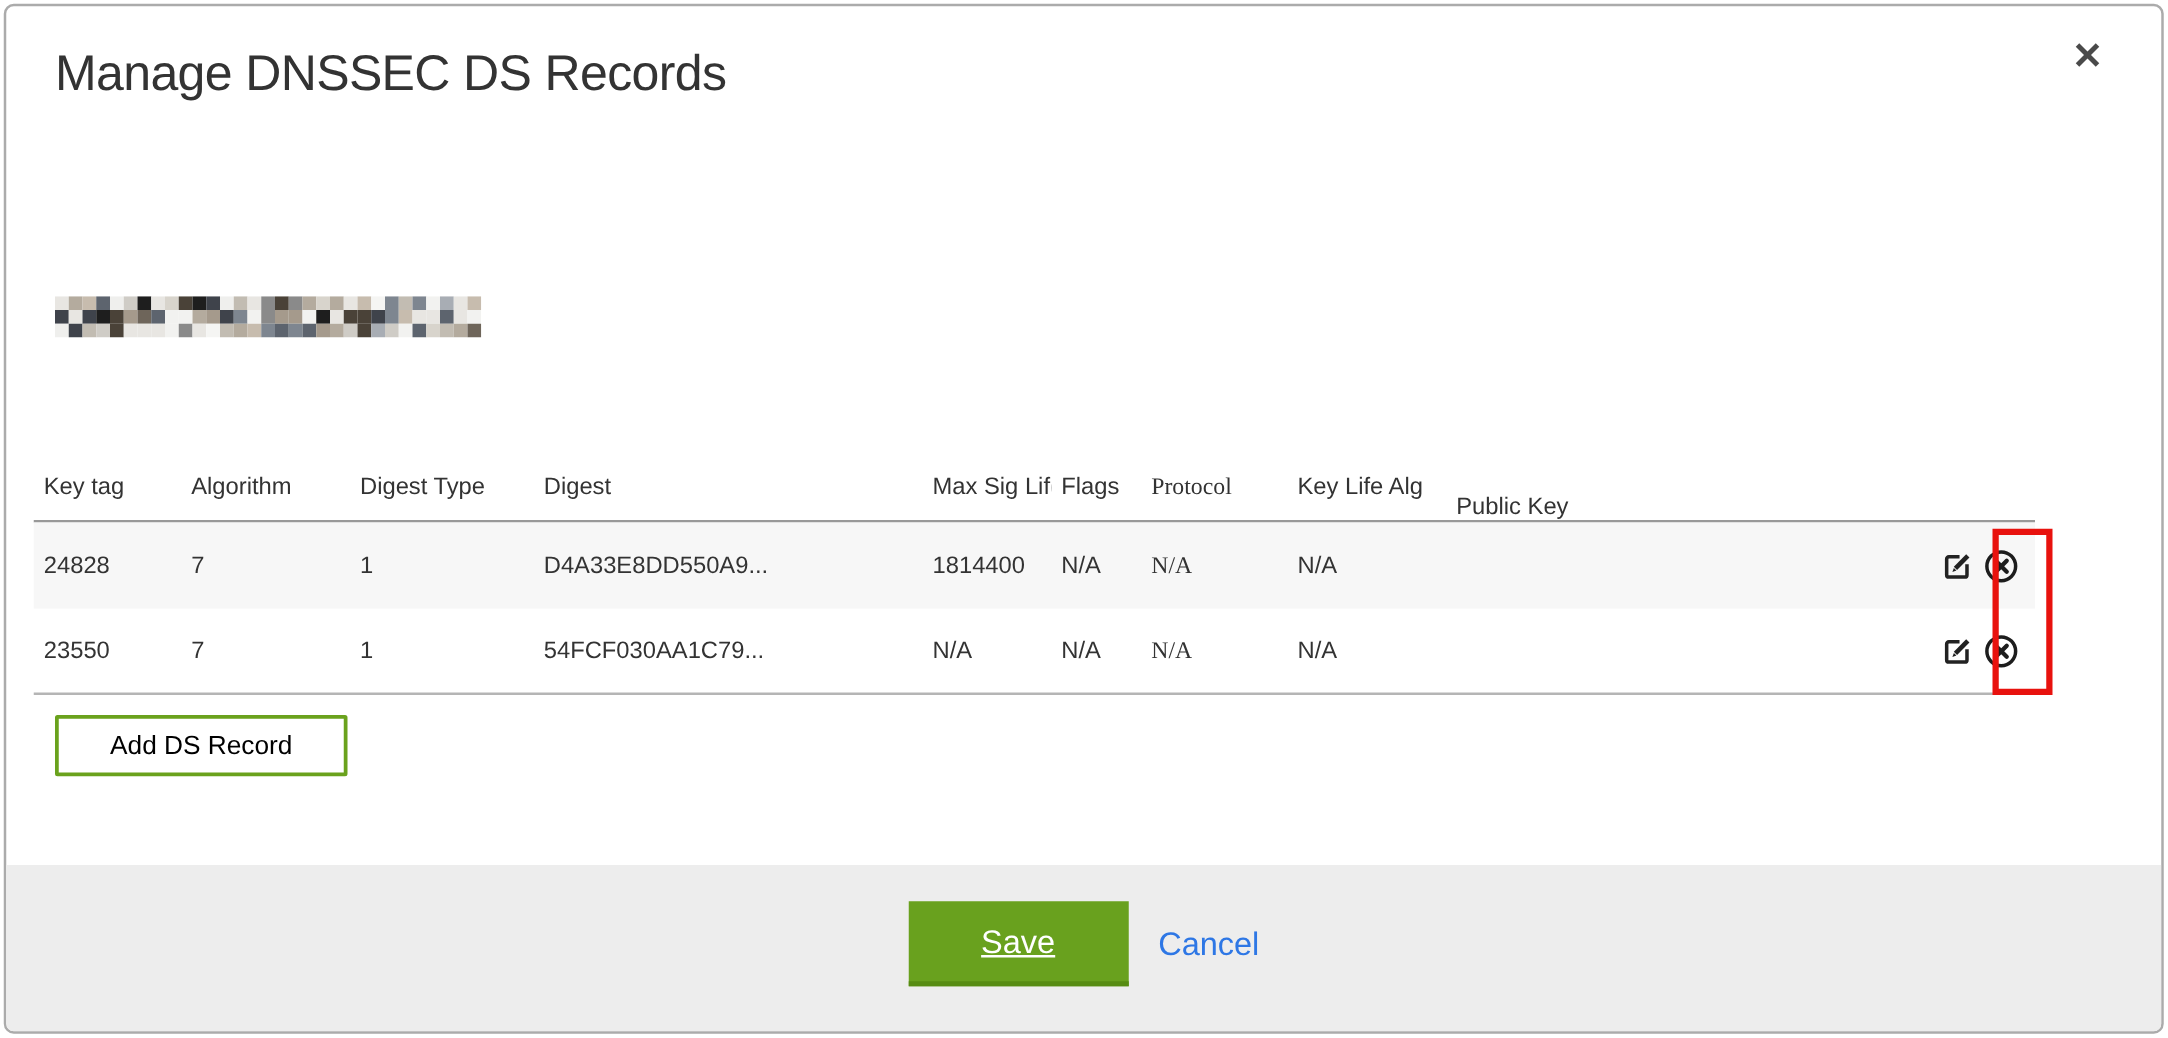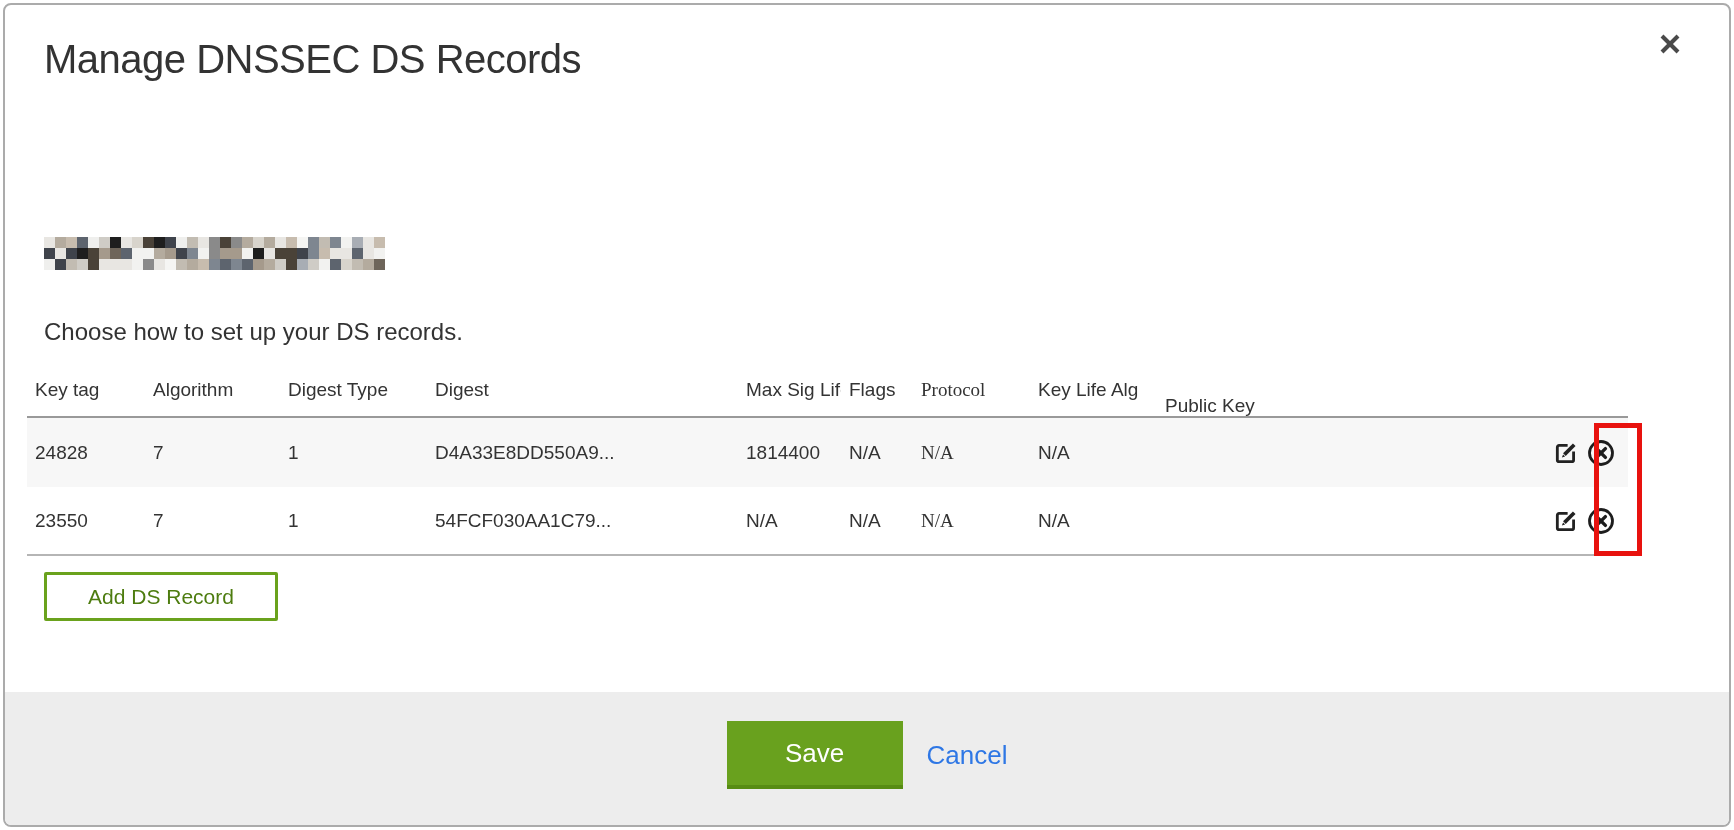--- a/index.html
+++ b/index.html
@@ -54,21 +54,21 @@
   .ca { width: 84px; display: flex; justify-content: flex-end; align-items: center;
         gap: 7px; padding-right: 12px; }
   .icon-btn { background: none; border: none; cursor: pointer; padding: 0;
               display: flex; align-items: center; }
   
   .add-btn {
     position: absolute; left: 39px; top: 567px;
     width: 234px; height: 49px;
     background: #ffffff;
     border: 3px solid #6aa21d; border-radius: 2px;
-    color: #4d7c0f; font-size: 21px;
+    color: #000000; font-size: 21px;
     font-family: "Liberation Sans", sans-serif;
     cursor: pointer;
   }
   
   .annotation-box {
     position: absolute; left: 1589px; top: 418px;
     width: 48px; height: 133px;
     border: 5px solid #e8120e;
     pointer-events: none;
   }
@@ -79,20 +79,21 @@
     display: flex; justify-content: center; align-items: flex-start;
     gap: 24px; padding-top: 29px;
   }
   .save-btn {
     width: 176px; height: 68px;
     background: #69a11e;
     border: none; border-bottom: 4px solid #578c13;
     color: #ffffff; font-size: 26px;
     font-family: "Liberation Sans", sans-serif;
     cursor: pointer;
+    text-decoration: underline;
   }
   .cancel-link {
     color: #2e77e5; font-size: 26px; text-decoration: none;
     line-height: 68px; display: block;
   }
 </style>
 </head>
 <body>
 
 <div class="dialog">
@@ -197,21 +198,20 @@
       <span style="background: rgb(168, 173, 180);"></span>
       <span style="background: rgb(207, 204, 198);"></span>
       <span style="background: rgb(242, 242, 240);"></span>
       <span style="background: rgb(93, 100, 110);"></span>
       <span style="background: rgb(216, 212, 204);"></span>
       <span style="background: rgb(194, 188, 178);"></span>
       <span style="background: rgb(180, 171, 158);"></span>
       <span style="background: rgb(110, 101, 90);"></span>
     </div>
 
-  <div class="instruction">Choose how to set up your DS records.</div>
 
   <div class="ds-table">
     <div class="t-row t-head">
       <div class="cell c1">Key tag</div>
       <div class="cell c2">Algorithm</div>
       <div class="cell c3">Digest Type</div>
       <div class="cell c4">Digest</div>
       <div class="cell c5">Max Sig Life</div>
       <div class="cell c6">Flags</div>
       <div class="cell c7">Protocol</div>

